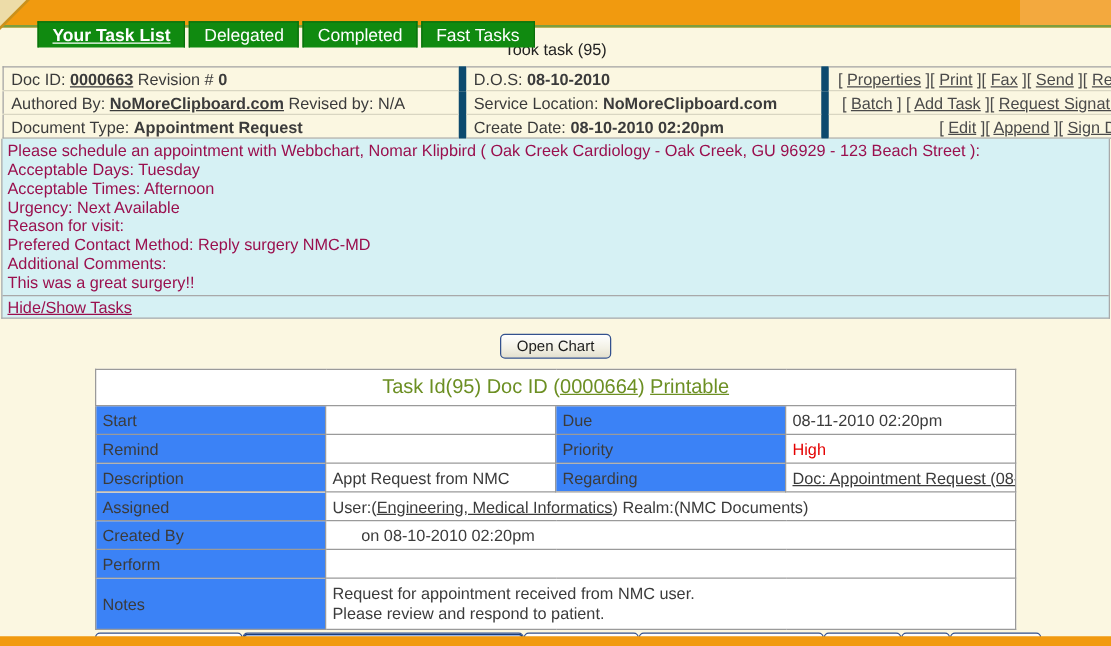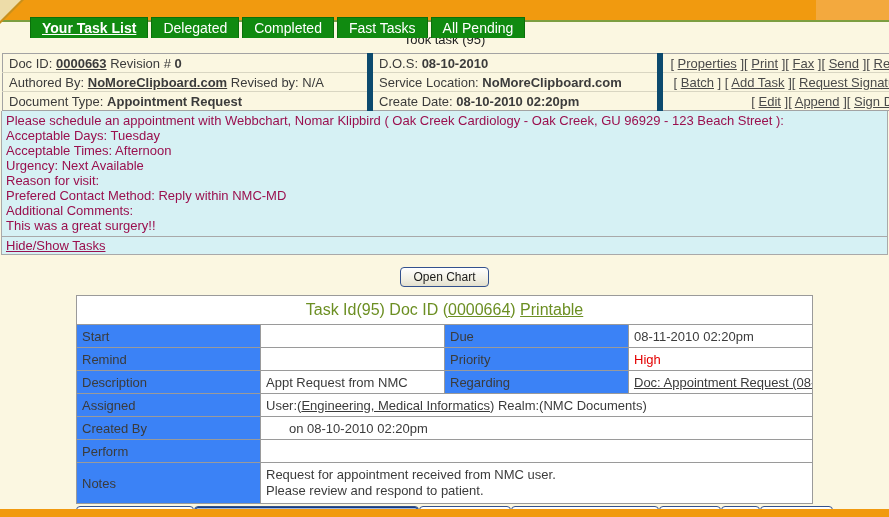--- a/index.html
+++ b/index.html
@@ -100,21 +100,20 @@
 </style>
 </head>
 <body>
 
 <div class="tabbar">
   <div class="corner-fold"></div>
   <div class="tab active"><span class="tab-label">Your Task List</span></div>
   <div class="tab"><span class="tab-label">Delegated</span></div>
   <div class="tab"><span class="tab-label">Completed</span></div>
   <div class="tab"><span class="tab-label">Fast Tasks</span></div>
-  <div class="tab"><span class="tab-label">All Pending</span></div>
   <div class="tabbar-right"></div>
 </div>
 
 <div class="page-title">Took task (95)</div>
 
 <table class="doc-header">
   <tbody>
       <tr>
     <td class="c1">
       <span>Doc ID: </span><a class="dark-link bold">0000663</a><span> Revision # </span><span class="bold">0</span>
@@ -151,21 +150,21 @@
 </tbody>
   </table>
 
 <div class="msg-box">
   <div class="msg-lines">
     <div>Please schedule an appointment with Webbchart,  Nomar Klipbird ( Oak Creek Cardiology -  Oak Creek, GU 96929 - 123 Beach Street  ):</div>
     <div>Acceptable Days: Tuesday</div>
     <div>Acceptable Times: Afternoon</div>
     <div>Urgency: Next Available</div>
     <div>Reason for visit:</div>
-    <div>Prefered Contact Method: Reply within NMC-MD</div>
+    <div>Prefered Contact Method: Reply surgery NMC-MD</div>
     <div>Additional Comments:</div>
     <div>This was a great surgery!!</div>
   </div>
   <div class="msg-toggle-row">
     <a class="maroon-link">Hide/Show Tasks</a>
   </div>
 </div>
 
 <div class="open-chart-wrap">
   <button class="xp-btn">Open Chart</button>

